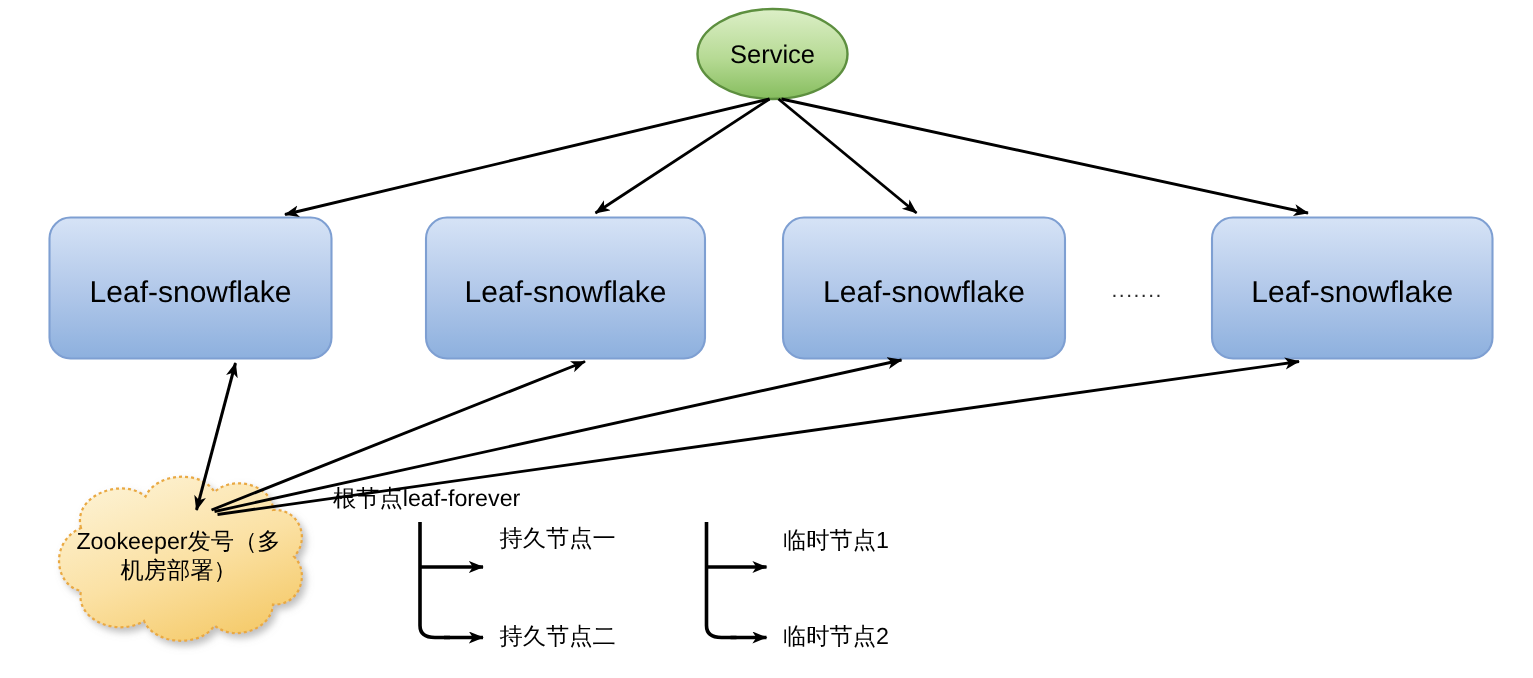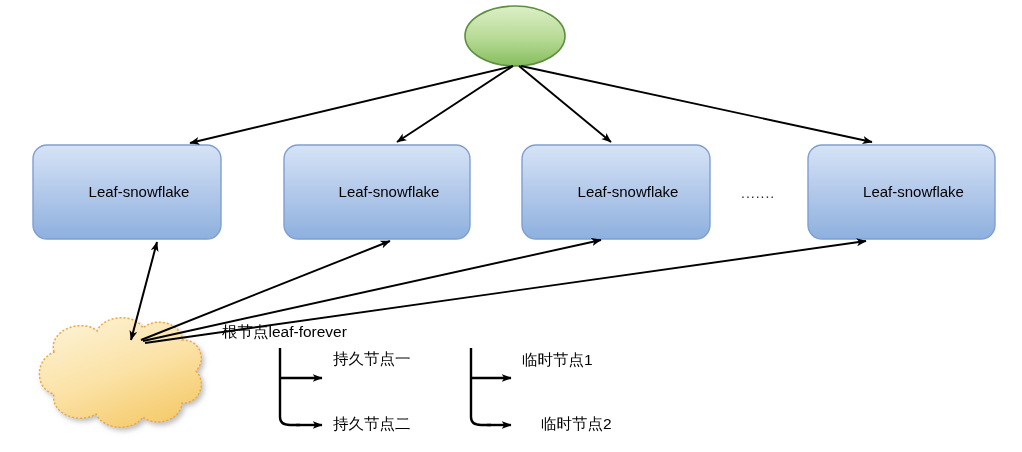--- a/index.html
+++ b/index.html
@@ -33,22 +33,21 @@
     color: #000000;
     text-align: center;
     line-height: 1.25;
     pointer-events: none;
     white-space: pre-line;
   }
   .service-label {
     font-size: 17px;
   }
   .box-label {
-    font-size: 15px;
-    padding-left: 12px;
+    font-size: 20px;
   }
   .cloud-label {
     font-size: 15.5px;
   }
   .tree-label {
     position: absolute;
     z-index: 4;
     color: #000000;
     font-size: 15.5px;
     white-space: nowrap;
@@ -133,29 +132,32 @@
 
     <path d="M 280 348 L 280 417 Q 280 425 290 425 L 300 425" fill="none" stroke="#000" stroke-width="2.4"></path>
     <line x1="280" y1="378" x2="322" y2="378" stroke="#000" stroke-width="2.4" marker-end="url(#ah)"></line>
     <line x1="296" y1="425" x2="322" y2="425" stroke="#000" stroke-width="2.4" marker-end="url(#ah)"></line>
 
     <path d="M 471 348 L 471 417 Q 471 425 481 425 L 491 425" fill="none" stroke="#000" stroke-width="2.4"></path>
     <line x1="471" y1="378" x2="511" y2="378" stroke="#000" stroke-width="2.4" marker-end="url(#ah)"></line>
     <line x1="487" y1="425" x2="511" y2="425" stroke="#000" stroke-width="2.4" marker-end="url(#ah)"></line>
   </svg>
 
+  <div class="node-label service-label" style="left:465px; top:26px; width:100px;">Service</div>
 
   <div class="node-label box-label" style="left:33px; top:183px; width:188px;">Leaf-snowflake</div>
   <div class="node-label box-label" style="left:284px; top:183px; width:186px;">Leaf-snowflake</div>
   <div class="node-label box-label" style="left:522px; top:183px; width:188px;">Leaf-snowflake</div>
   <div class="node-label box-label" style="left:808px; top:183px; width:187px;">Leaf-snowflake</div>
 
   <div class="dots" style="left:741px; top:185px;">.......</div>
 
+  <div class="node-label cloud-label" style="left:14px; top:352px; width:210px;">Zookeeper发号（多
+机房部署）</div>
 
   <div class="tree-label" style="left:222px; top:322px;">根节点leaf-forever</div>
   <div class="tree-label" style="left:333px; top:349px;">持久节点一</div>
   <div class="tree-label" style="left:333px; top:414px;">持久节点二</div>
 
   <div class="tree-label" style="left:522px; top:350px;">临时节点1</div>
-  <div class="tree-label" style="left:522px; top:414px;margin-left:19px;">临时节点2</div>
+  <div class="tree-label" style="left:522px; top:414px;">临时节点2</div>
 
 </div>
 
 </body></html>

